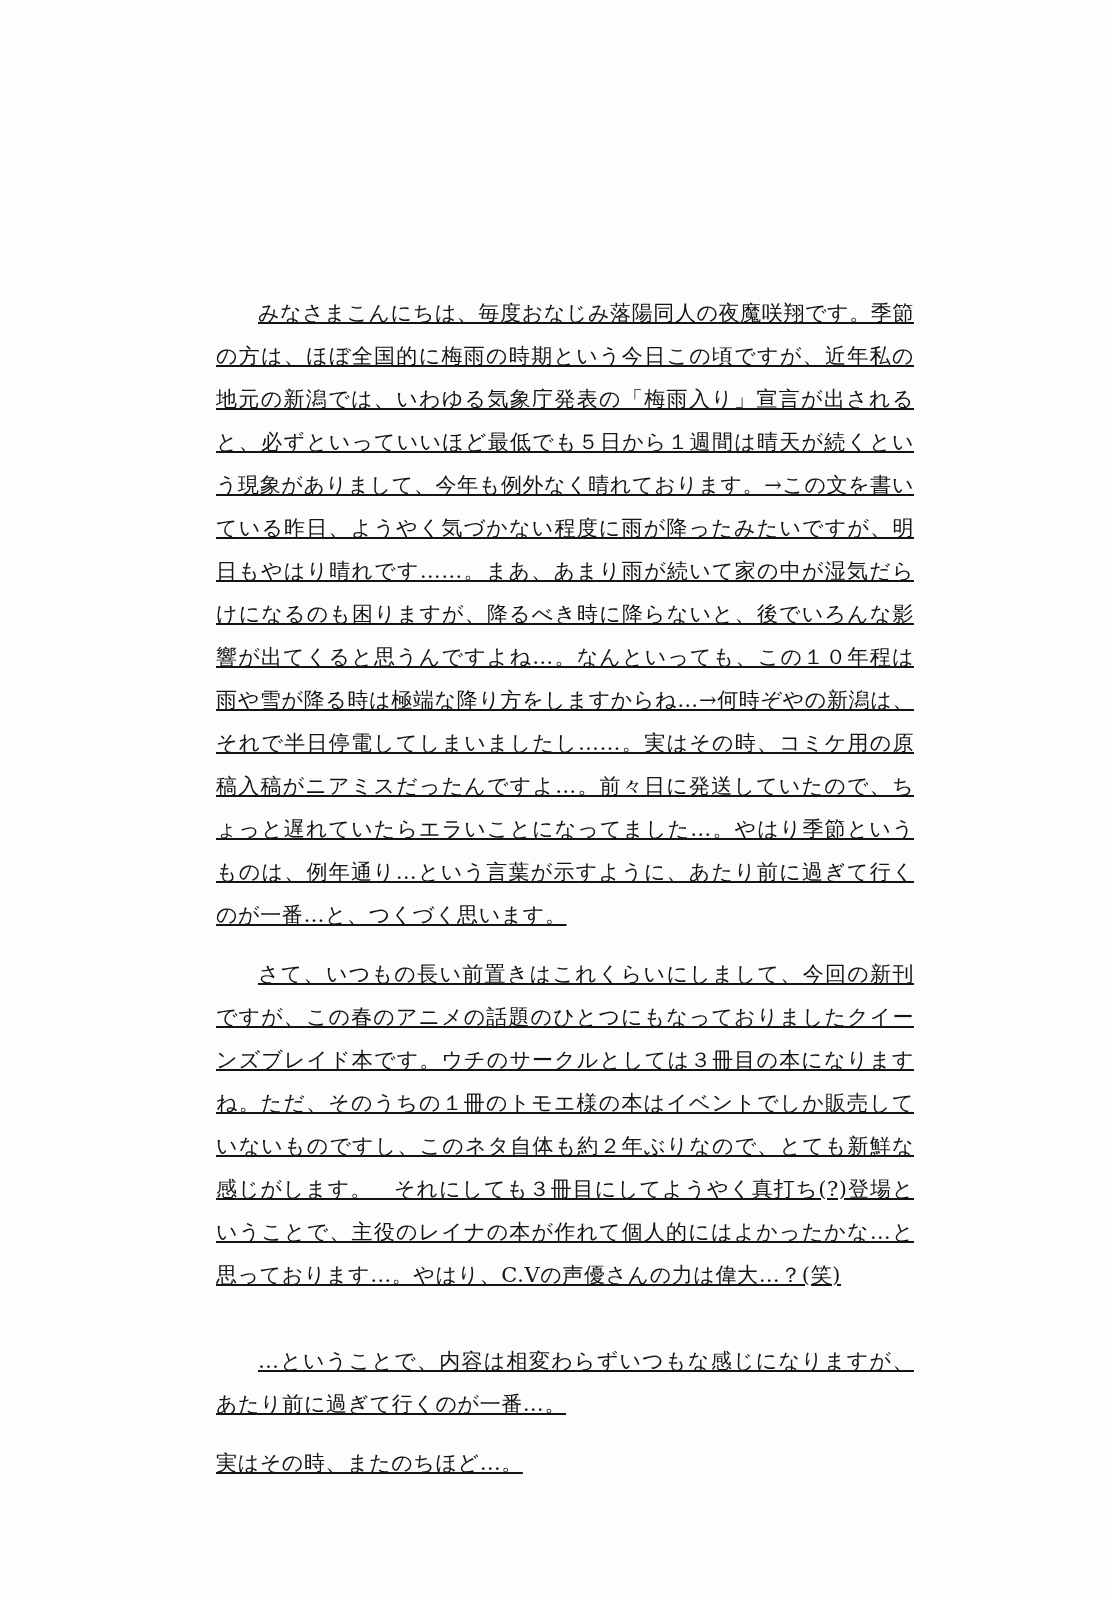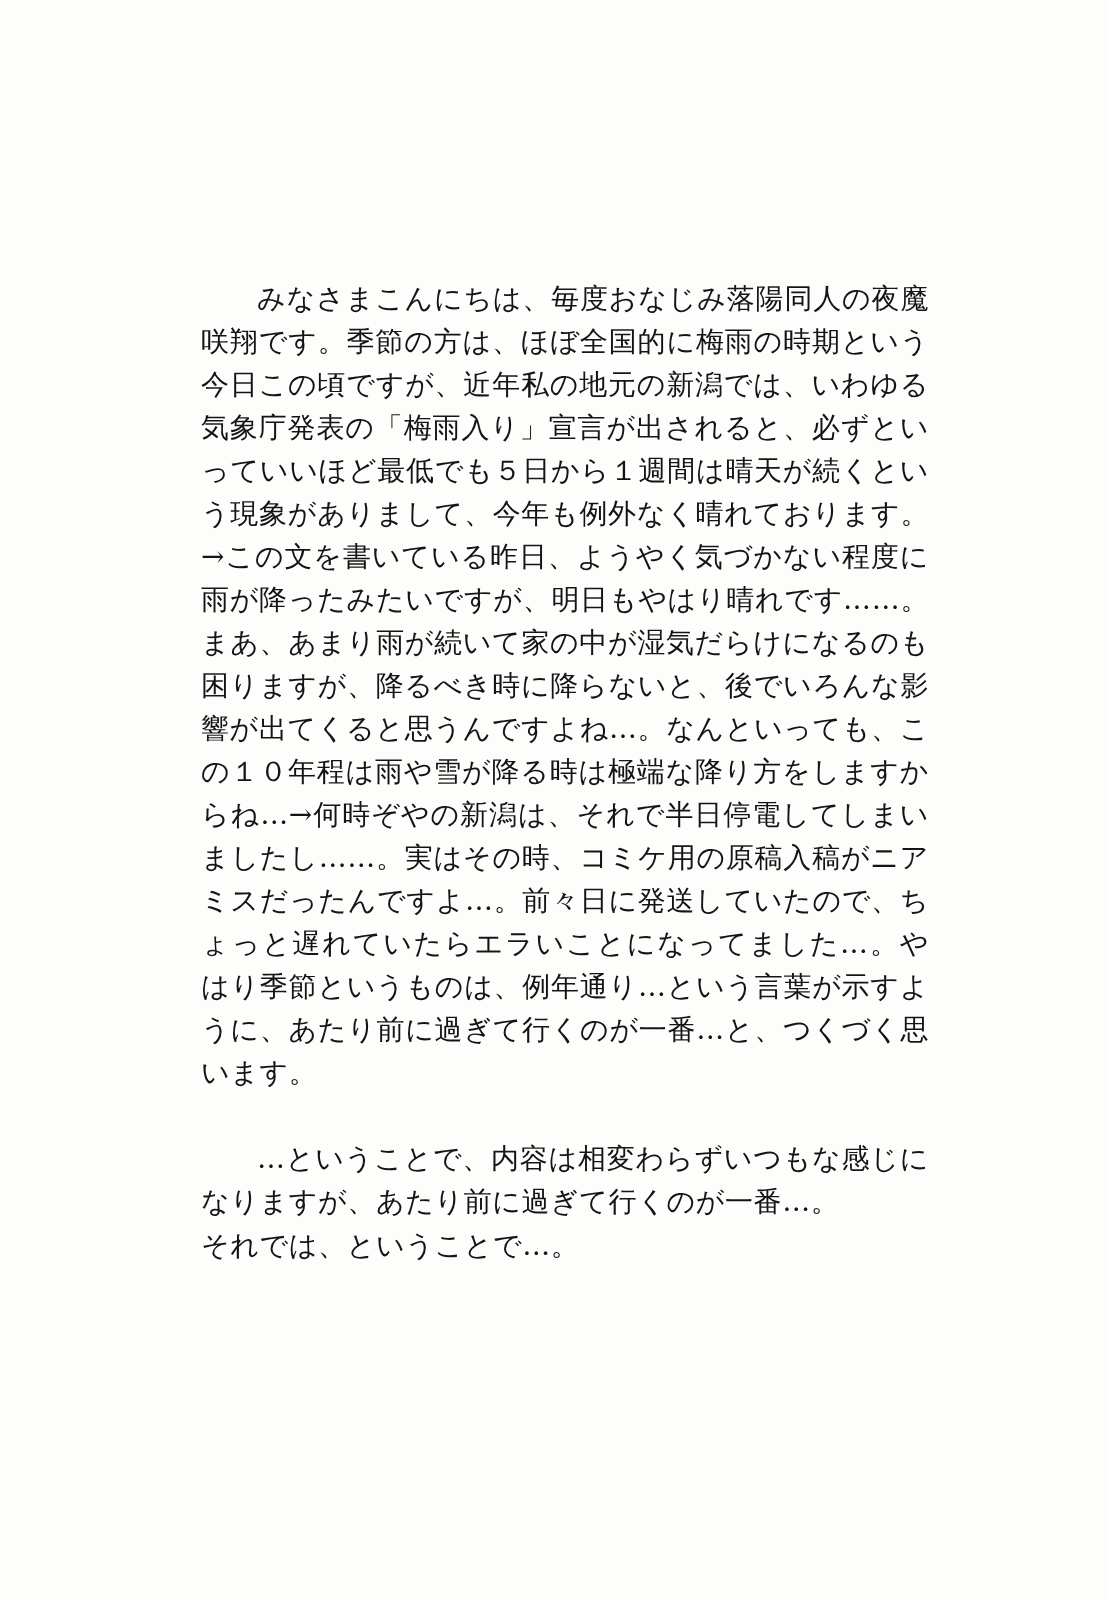--- a/index.html
+++ b/index.html
@@ -20,28 +20,29 @@
     height: 1600px;
     background: #fdfdfc;
   }
   .text-column {
     position: absolute;
     left: 200px;
     top: 276px;
     width: 730px;
   }
   .para {
-    margin: 1px;
-    font-size: 28px;
+    margin: 16px;
+    font-size: 21px;
     line-height: 43px;
     letter-spacing: 0.6px;
     text-align: justify;
     text-justify: inter-character;
     color: #141414;
     font-weight: 400;
+    text-decoration: underline;
   }
   .para + .para {
     margin-top: 0;
   }
   .para.indent {
     text-indent: 2em;
   }
   .para.gap {
     margin-top: 43px;
   }
@@ -50,22 +51,23 @@
   }
 </style>
 </head>
 <body>
 
 <div class="page">
   <div class="text-column">
 
     <p class="para indent">みなさまこんにちは、毎度おなじみ落陽同人の夜魔咲翔です。季節の方は、ほぼ全国的に梅雨の時期という今日この頃ですが、近年私の地元の新潟では、いわゆる気象庁発表の「梅雨入り」宣言が出されると、必ずといっていいほど最低でも５日から１週間は晴天が続くという現象がありまして、今年も例外なく晴れております。→この文を書いている昨日、ようやく気づかない程度に雨が降ったみたいですが、明日もやはり晴れです……。まあ、あまり雨が続いて家の中が湿気だらけになるのも困りますが、降るべき時に降らないと、後でいろんな影響が出てくると思うんですよね…。なんといっても、この１０年程は雨や雪が降る時は極端な降り方をしますからね…→何時ぞやの新潟は、それで半日停電してしまいましたし……。実はその時、コミケ用の原稿入稿がニアミスだったんですよ…。前々日に発送していたので、ちょっと遅れていたらエラいことになってました…。やはり季節というものは、例年通り…という言葉が示すように、あたり前に過ぎて行くのが一番…と、つくづく思います。</p>
 
+    <p class="para indent">さて、いつもの長い前置きはこれくらいにしまして、今回の新刊ですが、この春のアニメの話題のひとつにもなっておりましたクイーンズブレイド本です。ウチのサークルとしては３冊目の本になりますね。ただ、そのうちの１冊のトモエ様の本はイベントでしか販売していないものですし、このネタ自体も約２年ぶりなので、とても新鮮な感じがします。　それにしても３冊目にしてようやく真打ち(?)登場ということで、主役のレイナの本が作れて個人的にはよかったかな…と思っております…。やはり、C.Vの声優さんの力は偉大…？(笑)</p>
 
     <p class="para indent gap">
       <span class="closing-line">…ということで、内容は相変わらずいつもな感じになりますが、あたり前に過ぎて行くのが一番…。</span>
     </p>
     <p class="para">
-      <span class="spacer"></span><span>それでは、ということで…。</span>
+      <span class="spacer"></span><span>実はその時、またのちほど…。</span>
     </p>
 
   </div>
 </div>
 
 </body></html>

